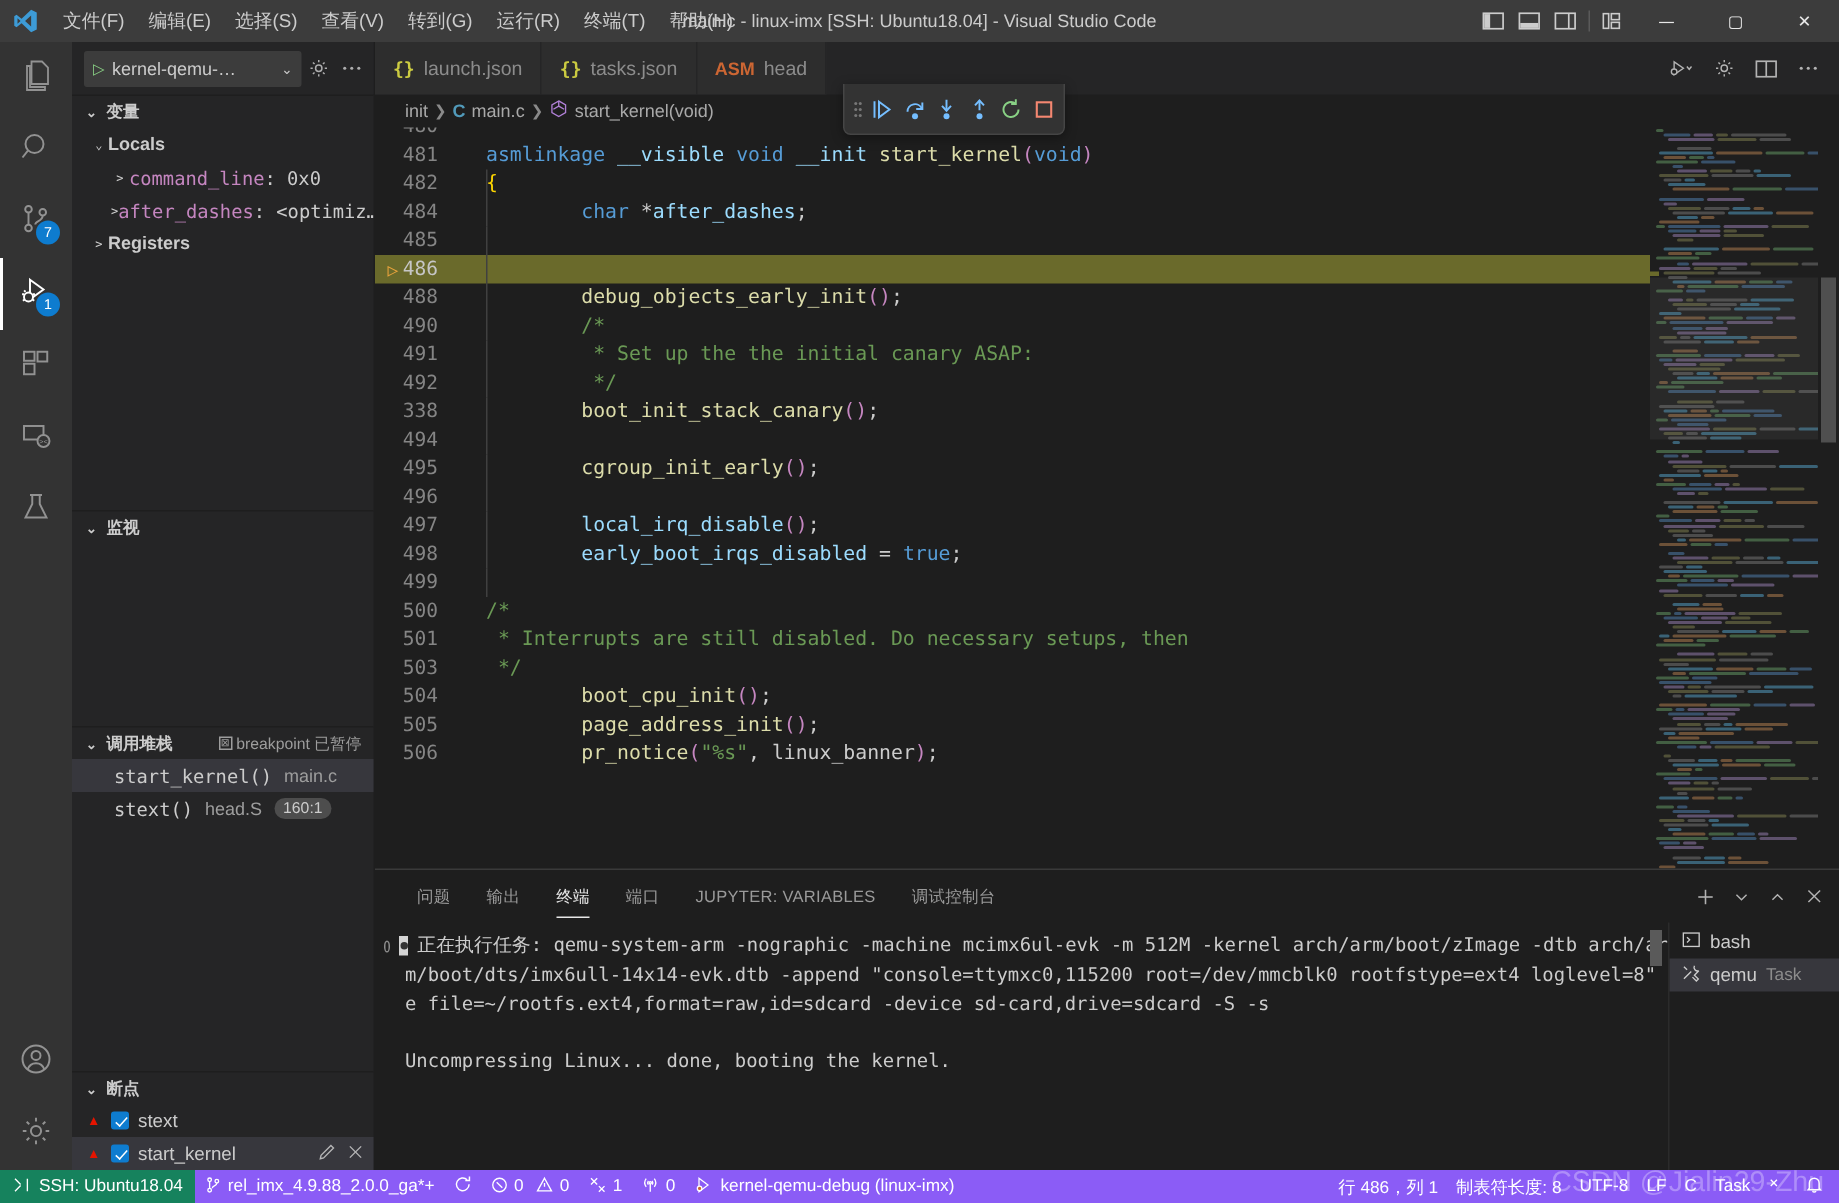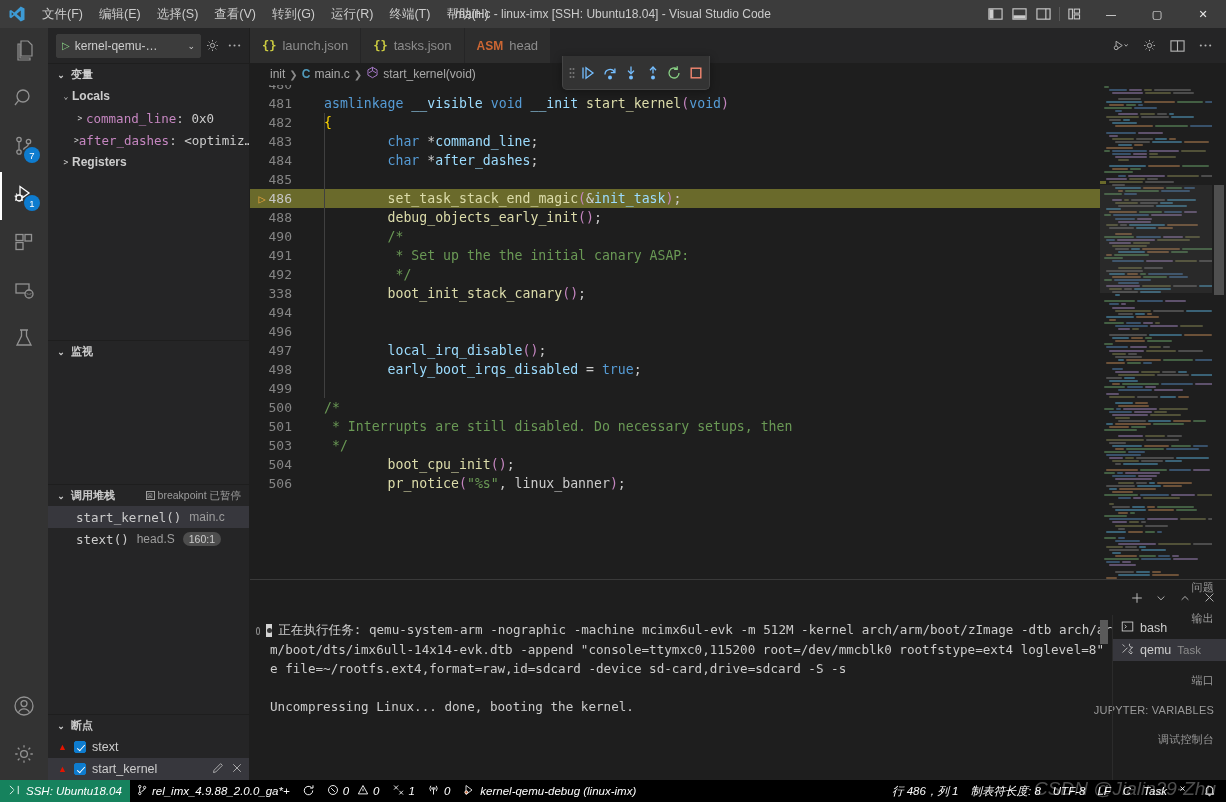--- a/index.html
+++ b/index.html
@@ -197,21 +197,21 @@
   #mm-slider { position: absolute; left:0; top: 100px; width: 112px; height: 108px; background: rgba(121,121,121,.12); }
   #mm-hl { position: absolute; left: 0; top: 96px; width: 6px; height: 3px; background: #6a6a2b; }
   #editor-scrollbar { position: absolute; top: 57px; right: 0; width: 14px; height: 522px; background: #1e1e1e; }
   #editor-scrollbar .thumb { position: absolute; top: 100px; left: 2px; width: 10px; height: 110px; background: #4f4f4f; border-radius: 0; }
 
   
   #panel {
     position: absolute; top: 579px; left: 250px; width: 976px; height: 201px;
     background: #1e1e1e; border-top: 1px solid #3a3a3a;
   }
-  #panel-tabs { height: 35px; display: flex; align-items: flex-end; padding-left: 16px; gap: 16px; flex-direction: column; }
+  #panel-tabs { height: 35px; display: flex; align-items: flex-start; padding-left: 16px; gap: 0; }
   .ptab {
     height: 35px; display: flex; align-items: center; padding: 0 12px;
     font-size: 11px; color: #9a9a9a; position: relative; letter-spacing: .2px;
   }
   .ptab.active { color: #e7e7e7; }
   .ptab.active::after {
     content: ""; position: absolute; left: 12px; right: 12px; bottom: 3px; height: 1px; background: #e7e7e7;
   }
   #panel-actions { position: absolute; right: 6px; top: 0; height: 35px; display: flex; align-items: center; gap: 2px; }
   .pa-btn { width: 22px; height: 24px; display: flex; align-items: center; justify-content: center; opacity: .85; }
@@ -232,22 +232,22 @@
     position: absolute; right: 0; top: 35px; width: 114px; height: 166px;
     border-left: 1px solid #2b2b2b; padding-top: 2px;
   }
   .tl-item { height: 22px; display: flex; align-items: center; gap: 6px; padding-left: 8px; font-size: 12.5px; color: #cccccc; }
   .tl-item.selected { background: #37373d; }
   .tl-sub { color: #8c8c8c; font-size: 11.5px; }
 
   
   #statusbar {
     position: absolute; bottom: 0; left: 0; width: 1226px; height: 22px;
-    background: #000000; display: flex; align-items: center;
-    font-size: 11.5px; color: #ffffff; font-style: italic;
+    background: #8b5cf6; display: flex; align-items: center;
+    font-size: 11.5px; color: #ffffff;
   }
   #remote-indicator {
     height: 22px; background: #16825d; color: #fff; display: flex; align-items: center;
     gap: 5px; padding: 0 8px; font-size: 11.5px;
   }
   .sb-item { height: 22px; display: flex; align-items: center; gap: 4px; padding: 0 6px; font-size: 11.5px; color: #fff; white-space: nowrap; }
   #sb-right { margin-left: auto; display: flex; align-items: center; padding-right: 4px; }
   #watermark {
     position: absolute; right: 10px; bottom: 2px; font-size: 19px;
     color: rgba(255,255,255,.30); font-family: "Liberation Sans", sans-serif;
@@ -626,38 +626,32 @@
           <span class="lnum">481</span>
           <span class="ctext"><span class="k">asmlinkage </span><span class="id">__visible </span><span class="k">void </span><span class="id">__init </span><span class="fn">start_kernel</span><span class="pp">(</span><span class="k">void</span><span class="pp">)</span></span>
         </div>
         <div class="cline">
           <span class="indentguide"></span>
           <span class="lnum">482</span>
           <span class="ctext"><span class="br">{</span></span>
         </div>
         <div class="cline">
           <span class="indentguide"></span>
-          <span class="lnum">483</span>
-          <span class="ctext"><span class="pn">        </span><span class="k">char </span><span class="pn">*</span><span class="id">command_line</span><span class="pn">;</span></span>
-        </div>
-        <div class="cline">
-          <span class="indentguide"></span>
           <span class="lnum">484</span>
           <span class="ctext"><span class="pn">        </span><span class="k">char </span><span class="pn">*</span><span class="id">after_dashes</span><span class="pn">;</span></span>
         </div>
         <div class="cline">
           <span class="indentguide"></span>
           <span class="lnum">485</span>
           <span class="ctext"></span>
         </div>
         <div class="cline highlight">
           <span class="gutter-bp">▷</span>
           <span class="indentguide"></span>
           <span class="lnum">486</span>
-          <span class="ctext"><span class="pn">        </span><span class="fn">set_task_stack_end_magic</span><span class="pp">(</span><span class="pn">&amp;</span><span class="id">init_task</span><span class="pp">)</span><span class="pn">;</span></span>
         </div>
         <div class="cline">
           <span class="indentguide"></span>
           <span class="lnum">488</span>
           <span class="ctext"><span class="pn">        </span><span class="fn">debug_objects_early_init</span><span class="pp">(</span><span class="pp">)</span><span class="pn">;</span></span>
         </div>
         <div class="cline">
           <span class="indentguide"></span>
           <span class="lnum">490</span>
           <span class="ctext"><span class="cm">        /*</span></span>
@@ -677,20 +671,25 @@
           <span class="lnum">338</span>
           <span class="ctext"><span class="pn">        </span><span class="fn">boot_init_stack_canary</span><span class="pp">(</span><span class="pp">)</span><span class="pn">;</span></span>
         </div>
         <div class="cline">
           <span class="indentguide"></span>
           <span class="lnum">494</span>
           <span class="ctext"></span>
         </div>
         <div class="cline">
           <span class="indentguide"></span>
+          <span class="lnum">495</span>
+          <span class="ctext"><span class="pn">        </span><span class="fn">cgroup_init_early</span><span class="pp">(</span><span class="pp">)</span><span class="pn">;</span></span>
+        </div>
+        <div class="cline">
+          <span class="indentguide"></span>
           <span class="lnum">496</span>
           <span class="ctext"></span>
         </div>
         <div class="cline">
           <span class="indentguide"></span>
           <span class="lnum">497</span>
           <span class="ctext"><span class="pn">        </span><span class="id">local_irq_disable</span><span class="pp">(</span><span class="pp">)</span><span class="pn">;</span></span>
         </div>
         <div class="cline">
           <span class="indentguide"></span>
@@ -710,20 +709,24 @@
           <span class="lnum">501</span>
           <span class="ctext"><span class="cm"> * Interrupts are still disabled. Do necessary setups, then</span></span>
         </div>
         <div class="cline">
           <span class="lnum">503</span>
           <span class="ctext"><span class="cm"> */</span></span>
         </div>
         <div class="cline">
           <span class="lnum">504</span>
           <span class="ctext"><span class="pn">        </span><span class="fn">boot_cpu_init</span><span class="pp">(</span><span class="pp">)</span><span class="pn">;</span></span>
+        </div>
+        <div class="cline">
+          <span class="lnum">505</span>
+          <span class="ctext"><span class="pn">        </span><span class="fn">page_address_init</span><span class="pp">(</span><span class="pp">)</span><span class="pn">;</span></span>
         </div>
         <div class="cline">
           <span class="lnum">506</span>
           <span class="ctext"><span class="pn">        </span><span class="fn">pr_notice</span><span class="pp">(</span><span class="cm">"%s"</span><span class="pn">, linux_banner</span><span class="pp">)</span><span class="pn">;</span></span>
         </div>
       </div>
   </div>
 
   <div id="minimap">
       <div class="mm-line" style="position: absolute; top: 518.83px; left: 16px;">

